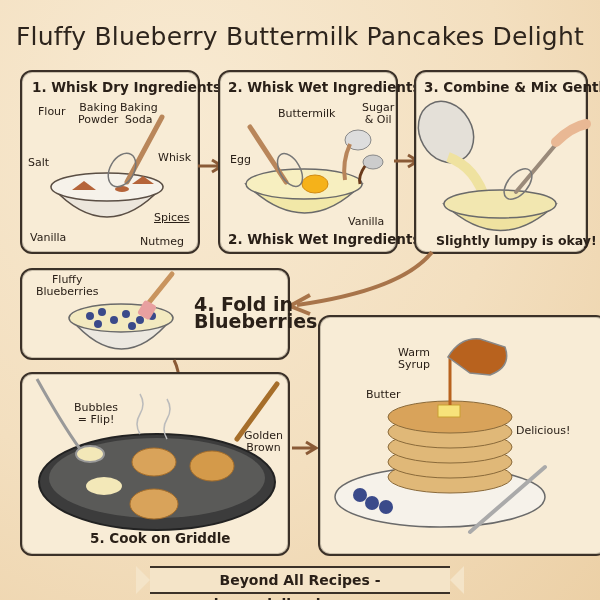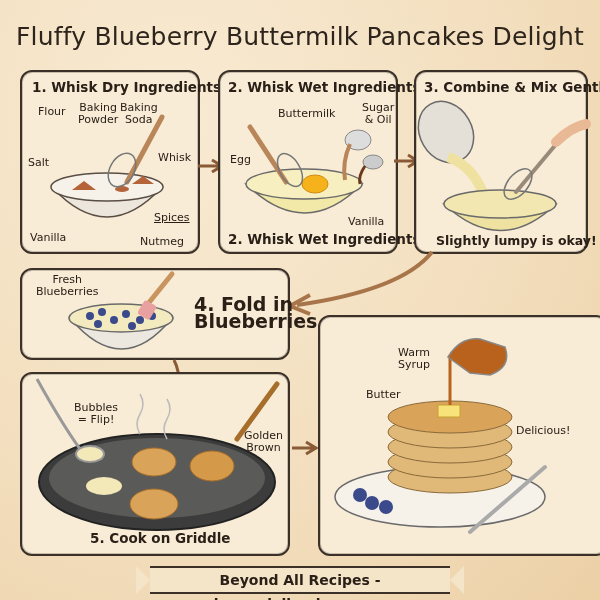--- a/index.html
+++ b/index.html
@@ -112,21 +112,21 @@
       <circle cx="80" cy="42" r="4" fill="#3a4a8a"></circle>
     <circle cx="92" cy="50" r="4" fill="#3a4a8a"></circle>
       <circle cx="104" cy="44" r="4" fill="#3a4a8a"></circle>
     <circle cx="118" cy="50" r="4" fill="#3a4a8a"></circle>
       <circle cx="76" cy="54" r="4" fill="#3a4a8a"></circle>
     <circle cx="110" cy="56" r="4" fill="#3a4a8a"></circle>
       <circle cx="130" cy="46" r="4" fill="#3a4a8a"></circle>
     <line x1="125" y1="35" x2="150" y2="4" stroke="#c9945e" stroke-width="5" stroke-linecap="round"></line>
     <rect x="118" y="32" width="14" height="16" rx="3" fill="#e8a0a0" transform="rotate(30 125 40)"></rect>
   </svg>
-  <div class="lbl" style="left:14px;top:4px;white-space:pre;">Fresh
+  <div class="lbl" style="left:14px;top:4px;white-space:pre;">Fluffy
 Blueberries</div>
   <div class="ptitle" style="left:172px;top:26px;white-space:pre;line-height:17px;font-size:19px;">4. Fold in
 Blueberries</div>
 </div>
 
 <svg width="20" height="30" style="left:168px;top:358px;">
   <path d="M6 2 Q12 14 10 24 M3 17 L10 26 L17 17" stroke="#8a5a36" stroke-width="3" fill="none"></path>
 </svg>
 
 <div class="panel" style="left:20px;top:372px;width:266px;height:180px;">

